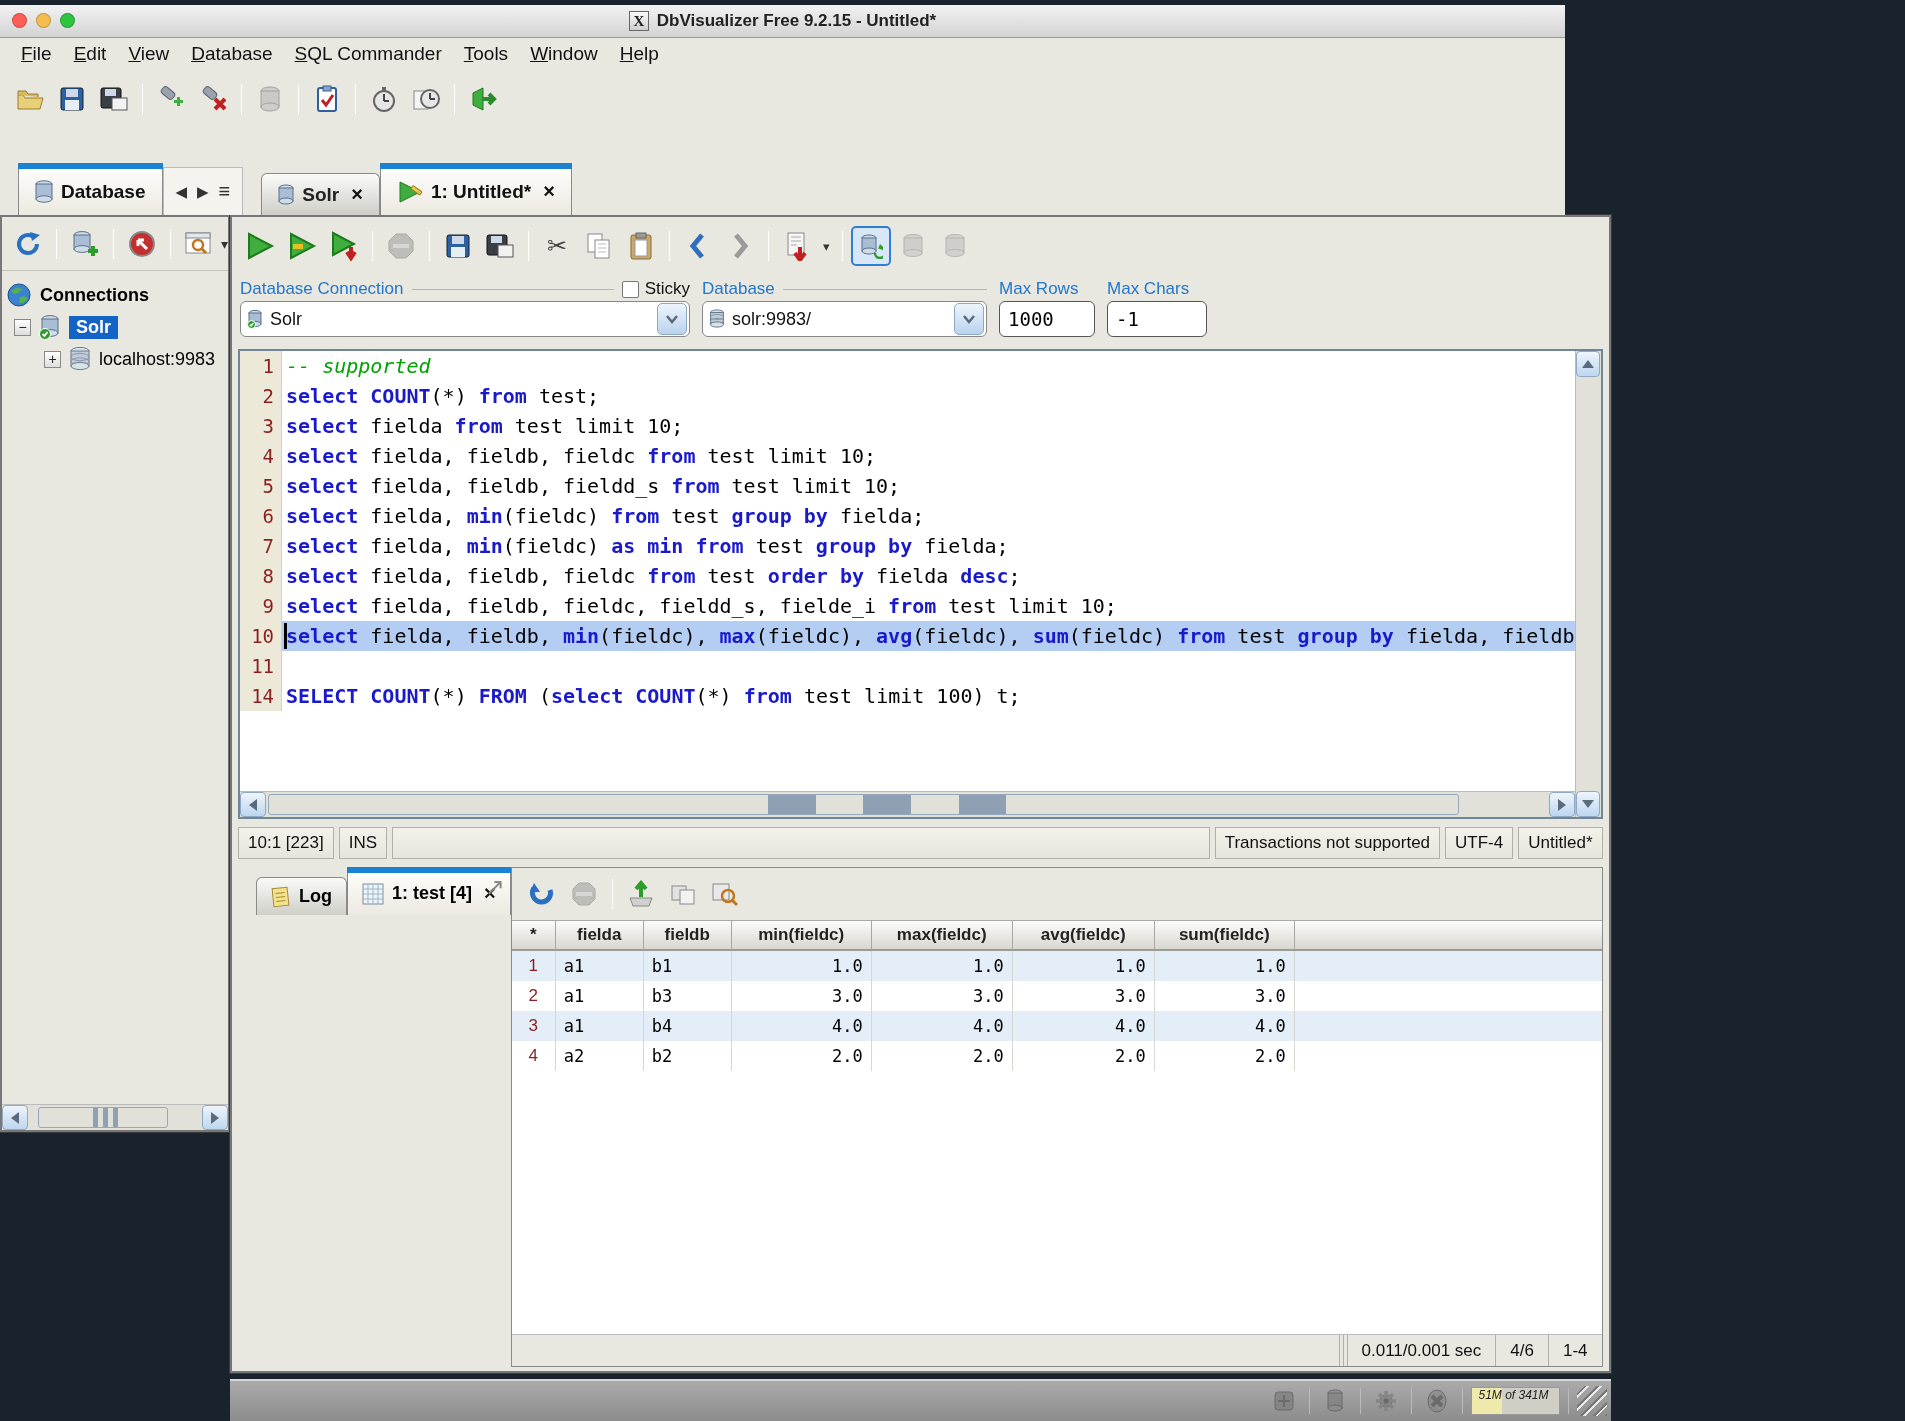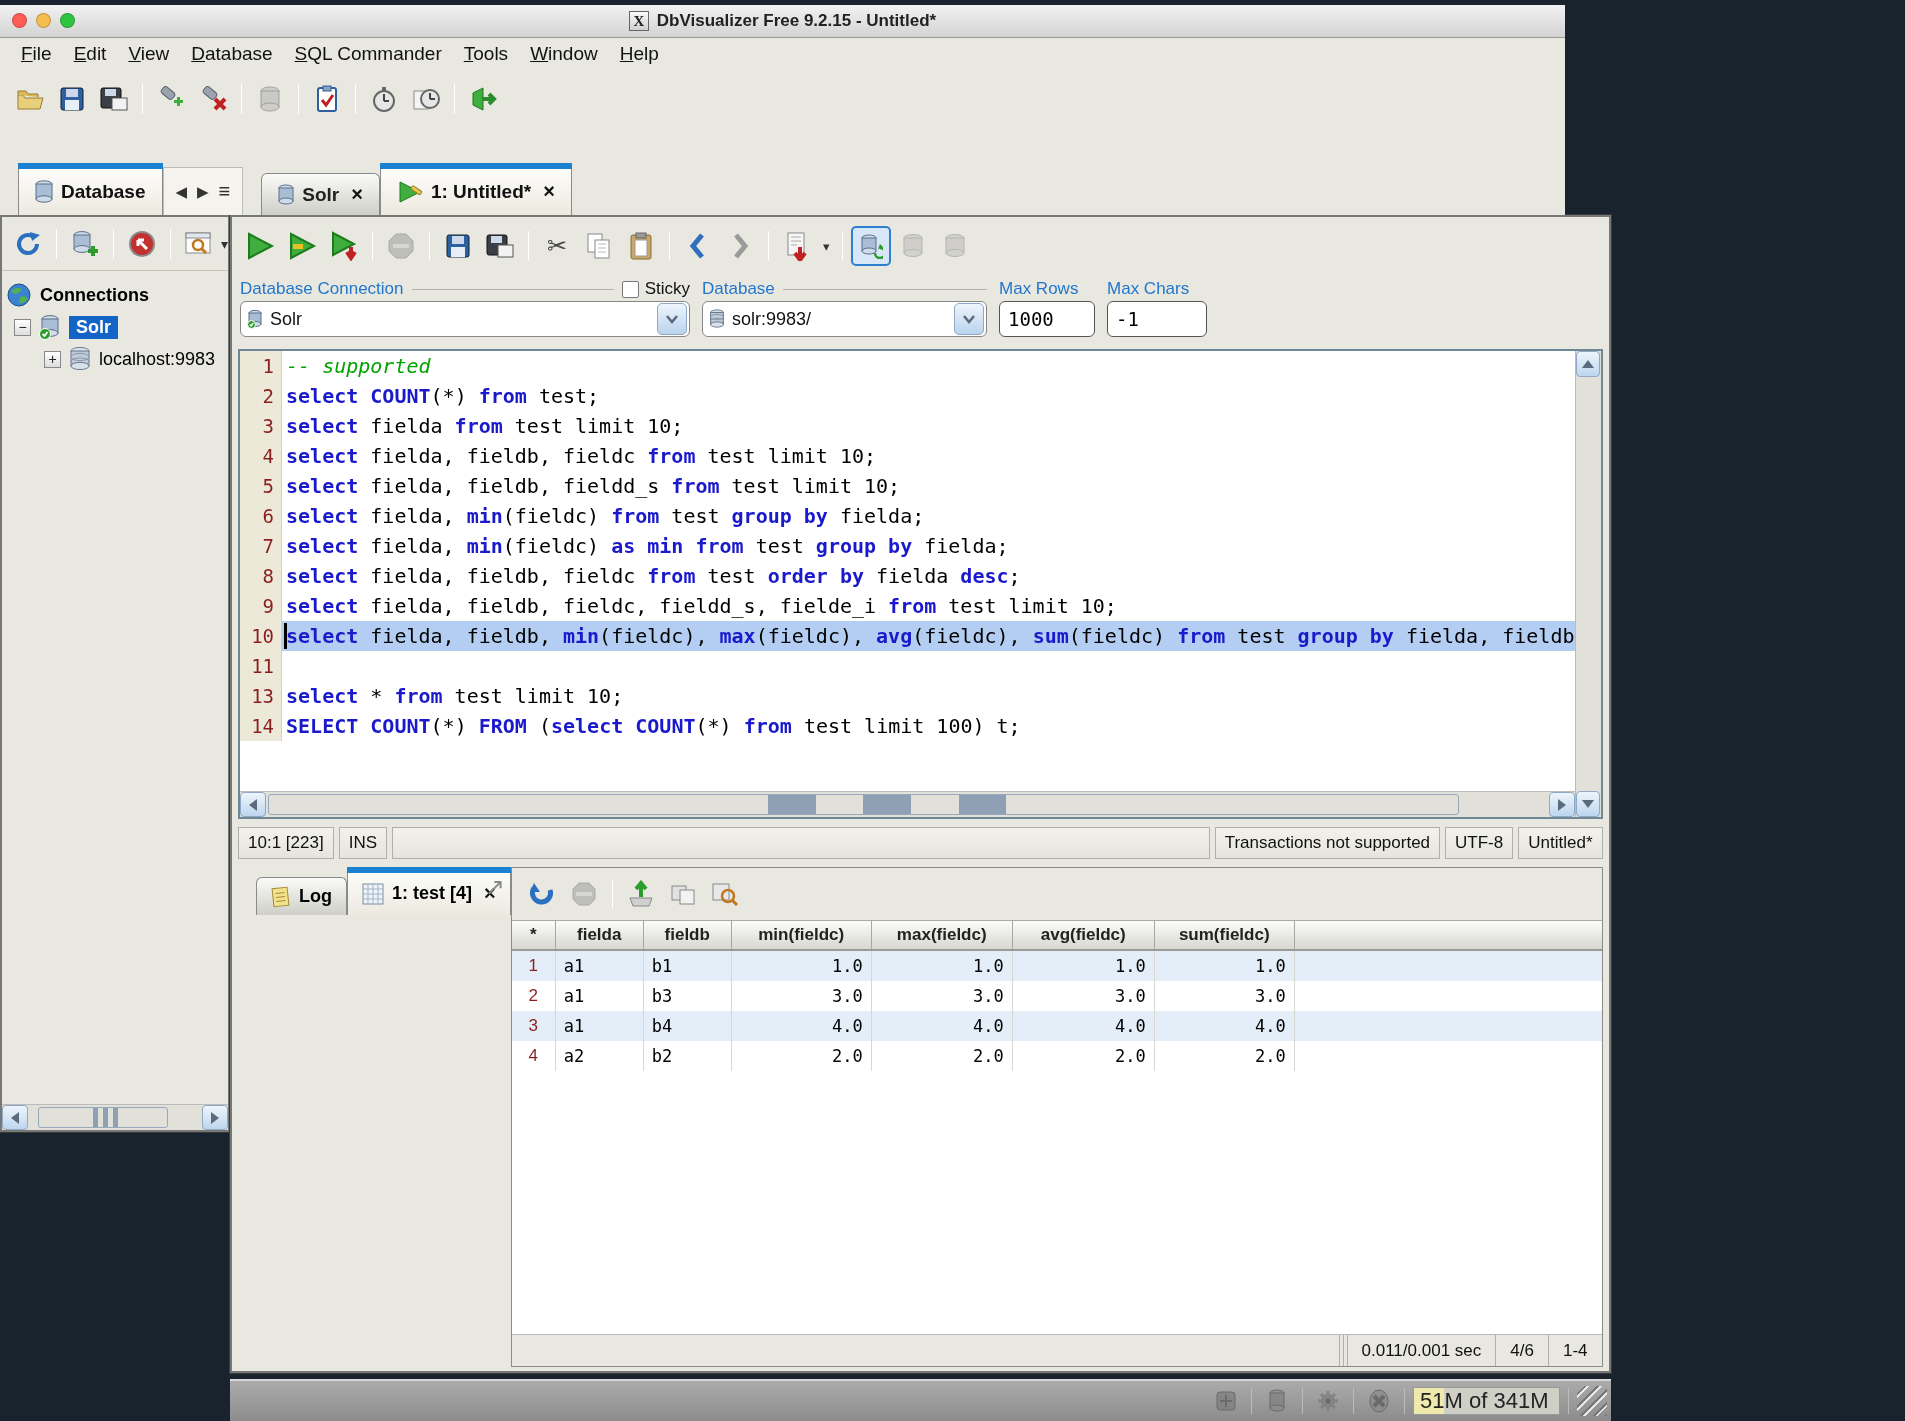--- a/index.html
+++ b/index.html
@@ -150,22 +150,22 @@
                  background:#e9e8e0; border-top:1px solid #bbb; font-size:17px; }
   .gs-cell { display:flex; align-items:center; padding:0 14px; border-left:1px solid #b0b0a8; color:#111; white-space:nowrap; }
   .gs-tick { width:4px; border-left:1px solid #b0b0a8; }
 
   
   .app-statusbar { height:42px; margin-top:6px; background:linear-gradient(#ababab,#8c8c8c);
                    border-top:2px solid #d8d8d8; display:flex; align-items:center; justify-content:flex-end;
                    gap:4px; padding-right:4px; }
   .as-btn { width:34px; height:30px; display:flex; align-items:center; justify-content:center; opacity:.75; }
   .as-sep { width:1px; height:26px; background:#777; border-right:1px solid #bbb; margin:0 4px; }
-  .memory { height:28px; display:flex; align-items:flex-start; padding:0 10px 0 6px; font-size:22px; color:#222;
-            background:linear-gradient(90deg,#efe9ac 0 30px,#cfcfc6 30px); border:1px solid #999; gap:6px;}
+  .memory { height:28px; display:flex; align-items:flex-start; padding:0 10px 0 6px; font-size:12px; color:#222;
+            background:linear-gradient(90deg,#efe9ac 0 30px,#cfcfc6 30px); border:1px solid #999; gap:6px;font-style:italic;}
   .grip { width:30px; height:30px; background:
           repeating-linear-gradient(135deg, transparent 0 5px, #777 5px 7px, #e8e8e8 7px 9px); }
 
   svg { display:block; }
 </style>
 </head>
 <body>
 
 <div class="window">
 
@@ -562,21 +562,20 @@
                 <div class="ed-line"><span class="ed-num">2</span><span class="ed-code"><span class="tk-k">select</span><span class="tk-t"> </span><span class="tk-k">COUNT</span><span class="tk-t">(*) </span><span class="tk-k">from</span><span class="tk-t"> test;</span></span></div>
                 <div class="ed-line"><span class="ed-num">3</span><span class="ed-code"><span class="tk-k">select</span><span class="tk-t"> fielda </span><span class="tk-k">from</span><span class="tk-t"> test limit 10;</span></span></div>
                 <div class="ed-line"><span class="ed-num">4</span><span class="ed-code"><span class="tk-k">select</span><span class="tk-t"> fielda, fieldb, fieldc </span><span class="tk-k">from</span><span class="tk-t"> test limit 10;</span></span></div>
                 <div class="ed-line"><span class="ed-num">5</span><span class="ed-code"><span class="tk-k">select</span><span class="tk-t"> fielda, fieldb, fieldd_s </span><span class="tk-k">from</span><span class="tk-t"> test limit 10;</span></span></div>
                 <div class="ed-line"><span class="ed-num">6</span><span class="ed-code"><span class="tk-k">select</span><span class="tk-t"> fielda, </span><span class="tk-k">min</span><span class="tk-t">(fieldc) </span><span class="tk-k">from</span><span class="tk-t"> test </span><span class="tk-k">group by</span><span class="tk-t"> fielda;</span></span></div>
                 <div class="ed-line"><span class="ed-num">7</span><span class="ed-code"><span class="tk-k">select</span><span class="tk-t"> fielda, </span><span class="tk-k">min</span><span class="tk-t">(fieldc) </span><span class="tk-k">as min from</span><span class="tk-t"> test </span><span class="tk-k">group by</span><span class="tk-t"> fielda;</span></span></div>
                 <div class="ed-line"><span class="ed-num">8</span><span class="ed-code"><span class="tk-k">select</span><span class="tk-t"> fielda, fieldb, fieldc </span><span class="tk-k">from</span><span class="tk-t"> test </span><span class="tk-k">order by</span><span class="tk-t"> fielda </span><span class="tk-k">desc</span><span class="tk-t">;</span></span></div>
                 <div class="ed-line"><span class="ed-num">9</span><span class="ed-code"><span class="tk-k">select</span><span class="tk-t"> fielda, fieldb, fieldc, fieldd_s, fielde_i </span><span class="tk-k">from</span><span class="tk-t"> test limit 10;</span></span></div>
                 <div class="ed-line sel"><span class="ed-num">10</span><span class="ed-code"><span class="ed-caret"></span><span class="tk-k">select</span><span class="tk-t"> fielda, fieldb, </span><span class="tk-k">min</span><span class="tk-t">(fieldc), </span><span class="tk-k">max</span><span class="tk-t">(fieldc), </span><span class="tk-k">avg</span><span class="tk-t">(fieldc), </span><span class="tk-k">sum</span><span class="tk-t">(fieldc) </span><span class="tk-k">from</span><span class="tk-t"> test </span><span class="tk-k">group by</span><span class="tk-t"> fielda, fieldb</span></span></div>
                 <div class="ed-line"><span class="ed-num">11</span><span class="ed-code"></span></div>
-                <div class="ed-line"><span class="ed-num">13</span><span class="ed-code"><span class="tk-k">select</span><span class="tk-t"> * </span><span class="tk-k">from</span><span class="tk-t"> test limit 10;</span></span></div>
                 <div class="ed-line"><span class="ed-num">14</span><span class="ed-code"><span class="tk-k">SELECT</span><span class="tk-t"> </span><span class="tk-k">COUNT</span><span class="tk-t">(*) </span><span class="tk-k">FROM</span><span class="tk-t"> (</span><span class="tk-k">select</span><span class="tk-t"> </span><span class="tk-k">COUNT</span><span class="tk-t">(*) </span><span class="tk-k">from</span><span class="tk-t"> test limit 100) t;</span></span></div>
               </div>
             <div class="hscroll" style="margin-top:auto;">
               <span class="sbtn">
                   <span class="tri left"></span>
                 </span>
               <span class="strack">
                   <span class="sthumb" style="left:2px;right:90px;"></span>
                 </span>
               <span class="sbtn">
@@ -593,21 +592,21 @@
                 <span class="tri down"></span>
               </span>
           </div>
         </div>
 
         <div class="ed-status">
           <span class="scell">10:1 [223]</span>
           <span class="scell">INS</span>
           <span class="scell grow"></span>
           <span class="scell">Transactions not supported</span>
-          <span class="scell">UTF-8</span>
+          <span class="scell">UTF-4</span>
           <span class="scell">Untitled*</span>
         </div>
 
         <div class="results">
           <div class="res-tabs">
             <span class="spacer18"></span>
             <div class="res-tab inactive">
               <svg width="20" height="22">
                   <rect x="2" y="2" width="15" height="18" fill="#f2e28a" stroke="#a8883a" transform="rotate(-6 9 11)"></rect>
                   <path d="M5 7 h9 M5 11 h9 M5 15 h9" stroke="#a8883a" transform="rotate(-6 9 11)"></path>

